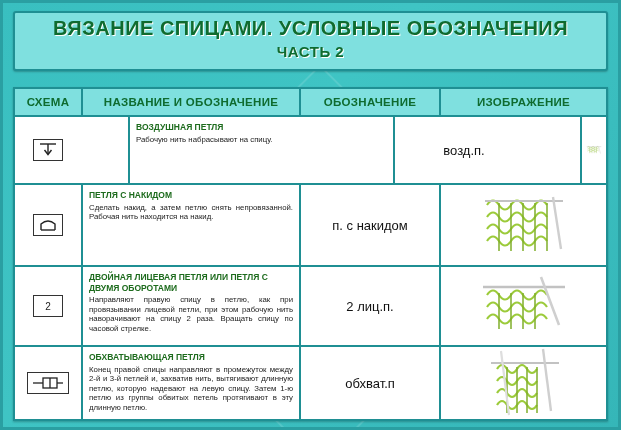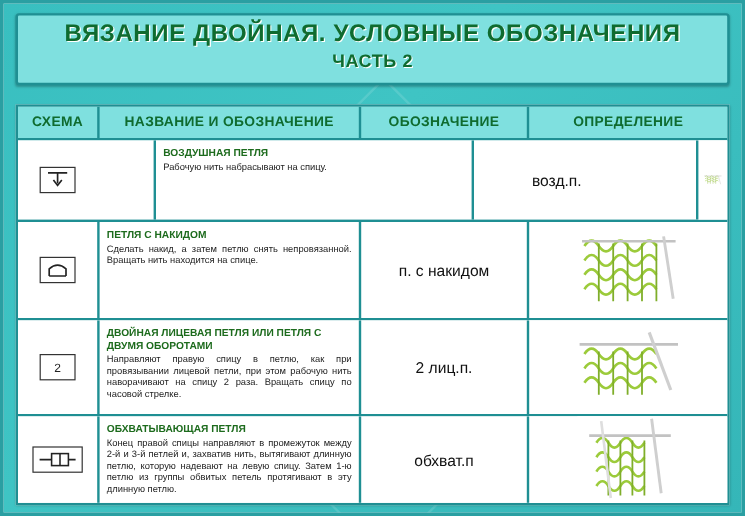--- a/index.html
+++ b/index.html
@@ -186,31 +186,31 @@
 <body>
 
 <div class="poster">
 
   <div class="wm wm-diamond"></div>
   <div class="wm wm-diamond2"></div>
   <div class="wm wm-circle"></div>
   <div class="wm wm-text">ПФ</div>
 
   <div class="title-box">
-    <div class="title-line1">ВЯЗАНИЕ ДВОЙНАЯ. УСЛОВНЫЕ ОБОЗНАЧЕНИЯ</div>
+    <div class="title-line1">ВЯЗАНИЕ СПИЦАМИ. УСЛОВНЫЕ ОБОЗНАЧЕНИЯ</div>
     <div class="title-line2">ЧАСТЬ 2</div>
   </div>
 
   <div class="table">
 
     <div class="thead">
       <div class="th col-scheme">СХЕМА</div>
       <div class="th col-name">НАЗВАНИЕ И ОБОЗНАЧЕНИЕ</div>
       <div class="th col-desig">ОБОЗНАЧЕНИЕ</div>
-      <div class="th col-image">ОПРЕДЕЛЕНИЕ</div>
+      <div class="th col-image">ИЗОБРАЖЕНИЕ</div>
     </div>
 
     <div class="row r1">
       <div class="cell cell-scheme col-scheme">
         <div class="symbol-box">
           <svg width="22" height="16" viewBox="0 0 22 16">
             <path d="M3 2 H19" stroke="#222" stroke-width="1.4" fill="none"></path>
             <path d="M11 2 V11" stroke="#222" stroke-width="1.4" fill="none"></path>
             <path d="M7.5 8 L11 12.5 L14.5 8" stroke="#222" stroke-width="1.4" fill="none"></path>
           </svg>
@@ -247,21 +247,21 @@
       <div class="cell cell-scheme col-scheme">
         <div class="symbol-box">
           <svg width="22" height="16" viewBox="0 0 22 16">
             <path d="M4 13 V7 q7 -6 14 0 V13" stroke="#222" stroke-width="1.4" fill="none"></path>
             <path d="M4 13 H18" stroke="#222" stroke-width="1.4" fill="none"></path>
           </svg>
         </div>
       </div>
       <div class="cell cell-name col-name">
         <div class="name-title">ПЕТЛЯ С НАКИДОМ</div>
-        <div class="name-desc">Сделать накид, а затем петлю снять непровязанной. Вращать нить находится на спице.</div>
+        <div class="name-desc">Сделать накид, а затем петлю снять непровязанной. Рабочая нить находится на накид.</div>
       </div>
       <div class="cell cell-desig col-desig">п. с накидом</div>
       <div class="cell cell-image col-image">
         <svg class="knit-swatch" width="86" height="68" viewBox="0 0 86 68">
           <rect x="0" y="0" width="86" height="68" fill="#ffffff"></rect>
           <g stroke="#9ccb3b" stroke-width="2.2" fill="none">
             <path d="M6 14 q6 -9 12 0 q6 9 12 0 q6 -9 12 0 q6 9 12 0 q6 -9 12 0"></path>
             <path d="M6 26 q6 -9 12 0 q6 9 12 0 q6 -9 12 0 q6 9 12 0 q6 -9 12 0"></path>
             <path d="M6 38 q6 -9 12 0 q6 9 12 0 q6 -9 12 0 q6 9 12 0 q6 -9 12 0"></path>
             <path d="M6 50 q6 -9 12 0 q6 9 12 0 q6 -9 12 0 q6 9 12 0 q6 -9 12 0"></path>

